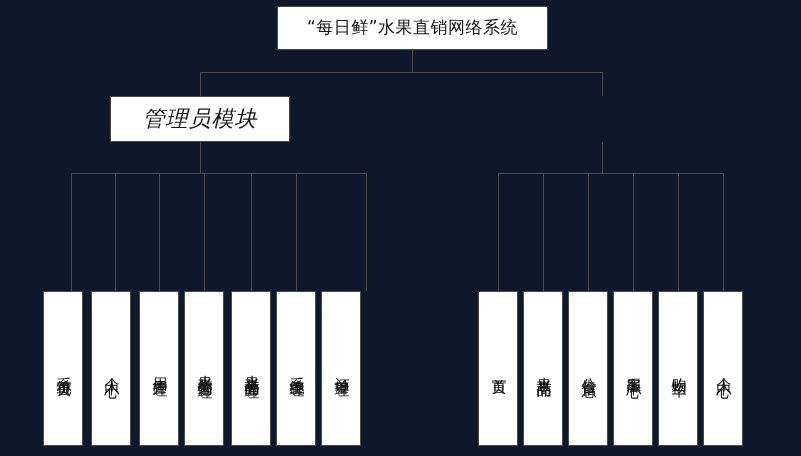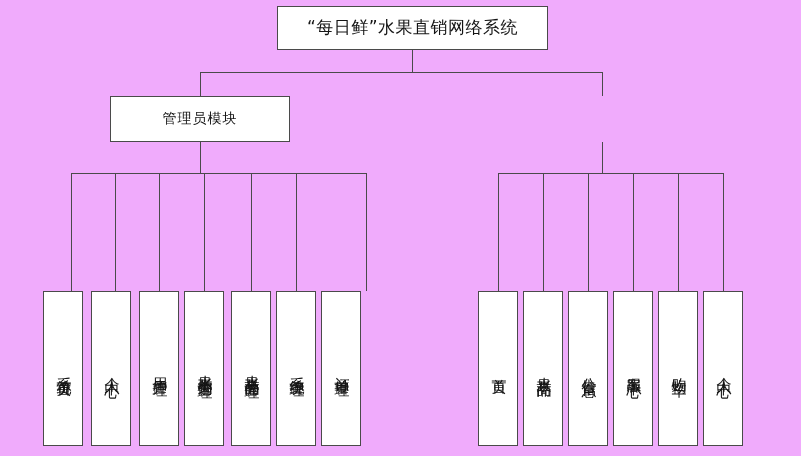--- a/index.html
+++ b/index.html
@@ -4,21 +4,21 @@
 <style>
   html, body {
     margin: 0;
     padding: 0;
     background: #ffffff;
   }
   #canvas {
     position: relative;
     width: 801px;
     height: 456px;
-    background: #f0abfc;
+    background: #0f172a;
     font-family: "DejaVu Sans", "Liberation Sans", sans-serif;
     overflow: hidden;
   }
 
   
   .box {
     position: absolute;
     box-sizing: border-box;
     border: 1px solid #4a4a4a;
     background: #ffffff;
@@ -33,22 +33,23 @@
     left: 277px;
     top: 6px;
     width: 271px;
     height: 44px;
     font-size: 17px;
     letter-spacing: 0.5px;
   }
   .box.module-box {
     top: 96px;
     height: 46px;
-    font-size: 14px;
+    font-size: 22px;
     letter-spacing: 1px;
+    font-style: italic;
   }
   .box.module-admin { left: 110px; width: 180px; }
   .box.module-user  { left: 525px; width: 153px; }
 
   .box.leaf-box {
     top: 291px;
     height: 155px;
     font-size: 15px;
     padding: 4px 2px;
     align-items: center;

